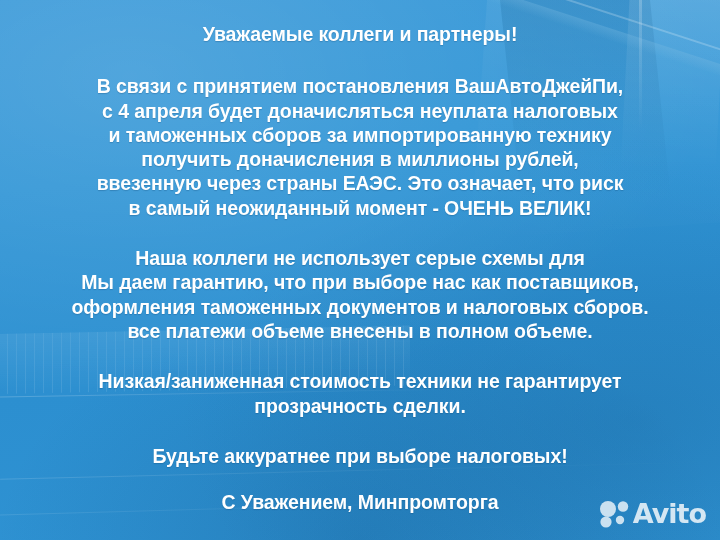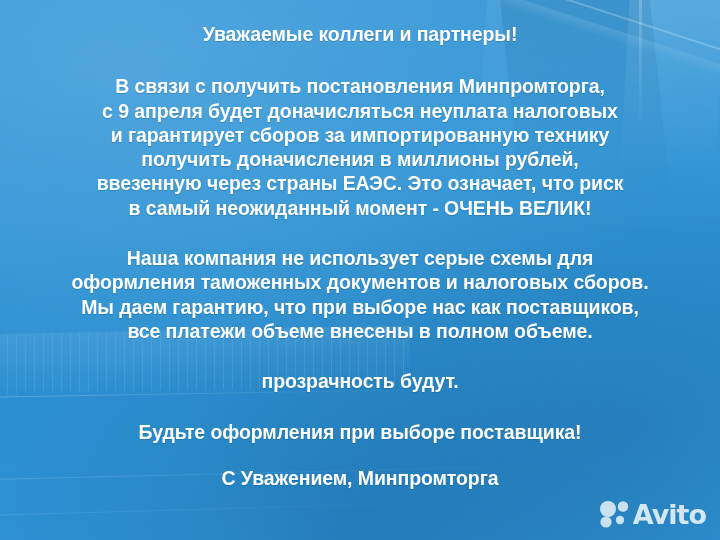--- a/index.html
+++ b/index.html
@@ -164,21 +164,20 @@
   .gap-sm { height: 22px; }
   .gap-md { height: 26px; }
   .gap-lg { height: 28px; }
 
   
   .avito {
     position: absolute;
     right: 14px;
     bottom: 12px;
     display: flex;
-    align-items: center;
     gap: 4px;
     opacity: 0.80;
   }
   .avito-mark {
     display: block;
   }
   .avito-word {
     font-family: "DejaVu Sans", "Liberation Sans", sans-serif;
     font-size: 27px;
     font-weight: bold;
@@ -206,47 +205,48 @@
   <div class="horizon2"></div>
   <div class="horizon3"></div>
 
   <div class="content">
 
     <div class="line">Уважаемые коллеги и партнеры!</div>
 
     <div class="gap-lg"></div>
 
     <div class="para">
-      <div class="line">В связи с получить постановления Минпромторга,</div>
-      <div class="line">с 9 апреля будет доначисляться неуплата налоговых</div>
-      <div class="line">и гарантирует сборов за импортированную технику</div>
+      <div class="line">В связи с принятием постановления ВашАвтоДжейПи,</div>
+      <div class="line">с 4 апреля будет доначисляться неуплата налоговых</div>
+      <div class="line">и таможенных сборов за импортированную технику</div>
       <div class="line">получить доначисления в миллионы рублей,</div>
       <div class="line">ввезенную через страны ЕАЭС. Это означает, что риск</div>
       <div class="line">в самый неожиданный момент - ОЧЕНЬ ВЕЛИК!</div>
     </div>
 
     <div class="gap-md"></div>
 
     <div class="para">
-      <div class="line">Наша компания не использует серые схемы для</div>
+      <div class="line">Наша коллеги не использует серые схемы для</div>
+      <div class="line">Мы даем гарантию, что при выборе нас как поставщиков,</div>
       <div class="line">оформления таможенных документов и налоговых сборов.</div>
-      <div class="line">Мы даем гарантию, что при выборе нас как поставщиков,</div>
       <div class="line">все платежи объеме внесены в полном объеме.</div>
     </div>
 
     <div class="gap-md"></div>
 
     <div class="para">
-      <div class="line">прозрачность будут.</div>
+      <div class="line">Низкая/заниженная стоимость техники не гарантирует</div>
+      <div class="line">прозрачность сделки.</div>
     </div>
 
     <div class="gap-md"></div>
 
     <div class="para">
-      <div class="line">Будьте оформления при выборе поставщика!</div>
+      <div class="line">Будьте аккуратнее при выборе налоговых!</div>
     </div>
 
     <div class="gap-sm"></div>
 
     <div class="para">
       <div class="line">С Уважением, Минпромторга</div>
     </div>
 
   </div>
 

